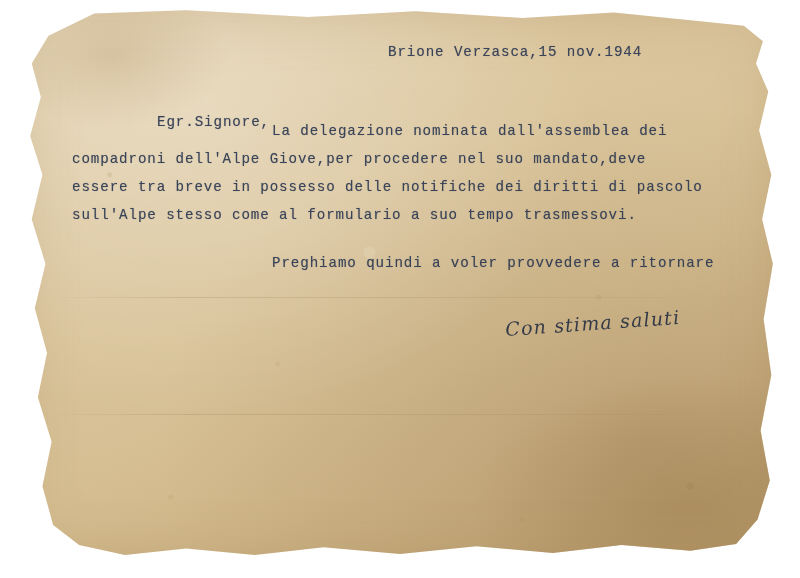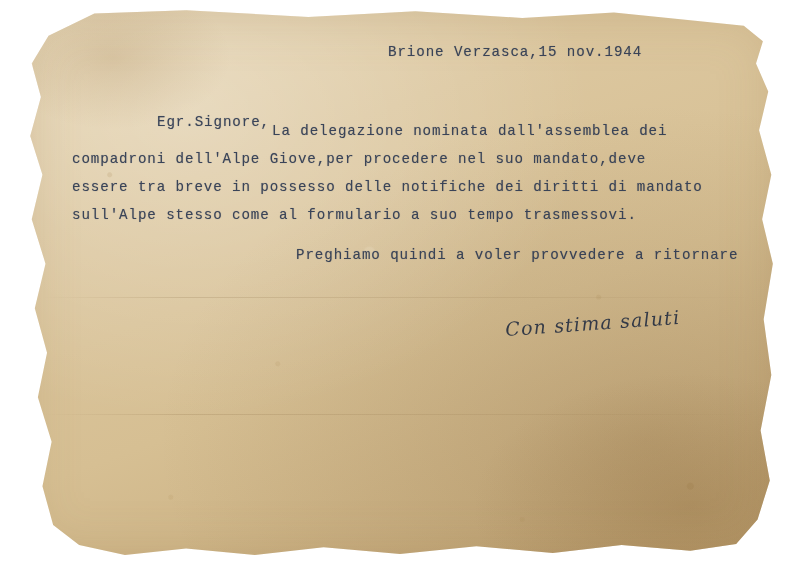--- a/index.html
+++ b/index.html
@@ -99,21 +99,21 @@
   }
 
   .date-line  { left: 388px; top: 44px; }
   .salutation { left: 157px; top: 78px; margin-top: 36px; }
 
   .body-line  { left: 72px; }
   .l1 { top: 123px; }
   .l2 { top: 151px; }
   .l3 { top: 179px; }
   .l4 { top: 207px; text-align: center; }
-  .l5 { top: 247px; margin-left: 24px; }
+  .l5 { top: 255px; }
   .l6 { top: 283px; }
 
   
   .signature {
     position: absolute;
     left: 505px;
     top: 312px;
     color: #1f2a3f;
     font-family: "DejaVu Serif", serif;
     font-style: italic;
@@ -137,21 +137,21 @@
   </div>
 
   <div class="typed date-line">Brione Verzasca,15 nov.1944</div>
 
   <div class="typed salutation">Egr.Signore,</div>
 
   <div class="typed body-line l2">compadroni dell'Alpe Giove,per procedere nel suo mandato,deve</div>
 
   <div class="typed body-line l1" style="left:272px">La delegazione nominata dall'assemblea dei</div>
 
-  <div class="typed body-line l3">essere tra breve in possesso delle notifiche dei diritti di mandato</div>
+  <div class="typed body-line l3">essere tra breve in possesso delle notifiche dei diritti di pascolo</div>
 
   <div class="typed body-line l4">sull'Alpe stesso come al formulario a suo tempo trasmessovi.</div>
 
   <div class="typed body-line l5" style="left:272px">Preghiamo quindi a voler provvedere a ritornare</div>
 
 
   <div class="signature">Con stima saluti</div>
 
 </div>
 

